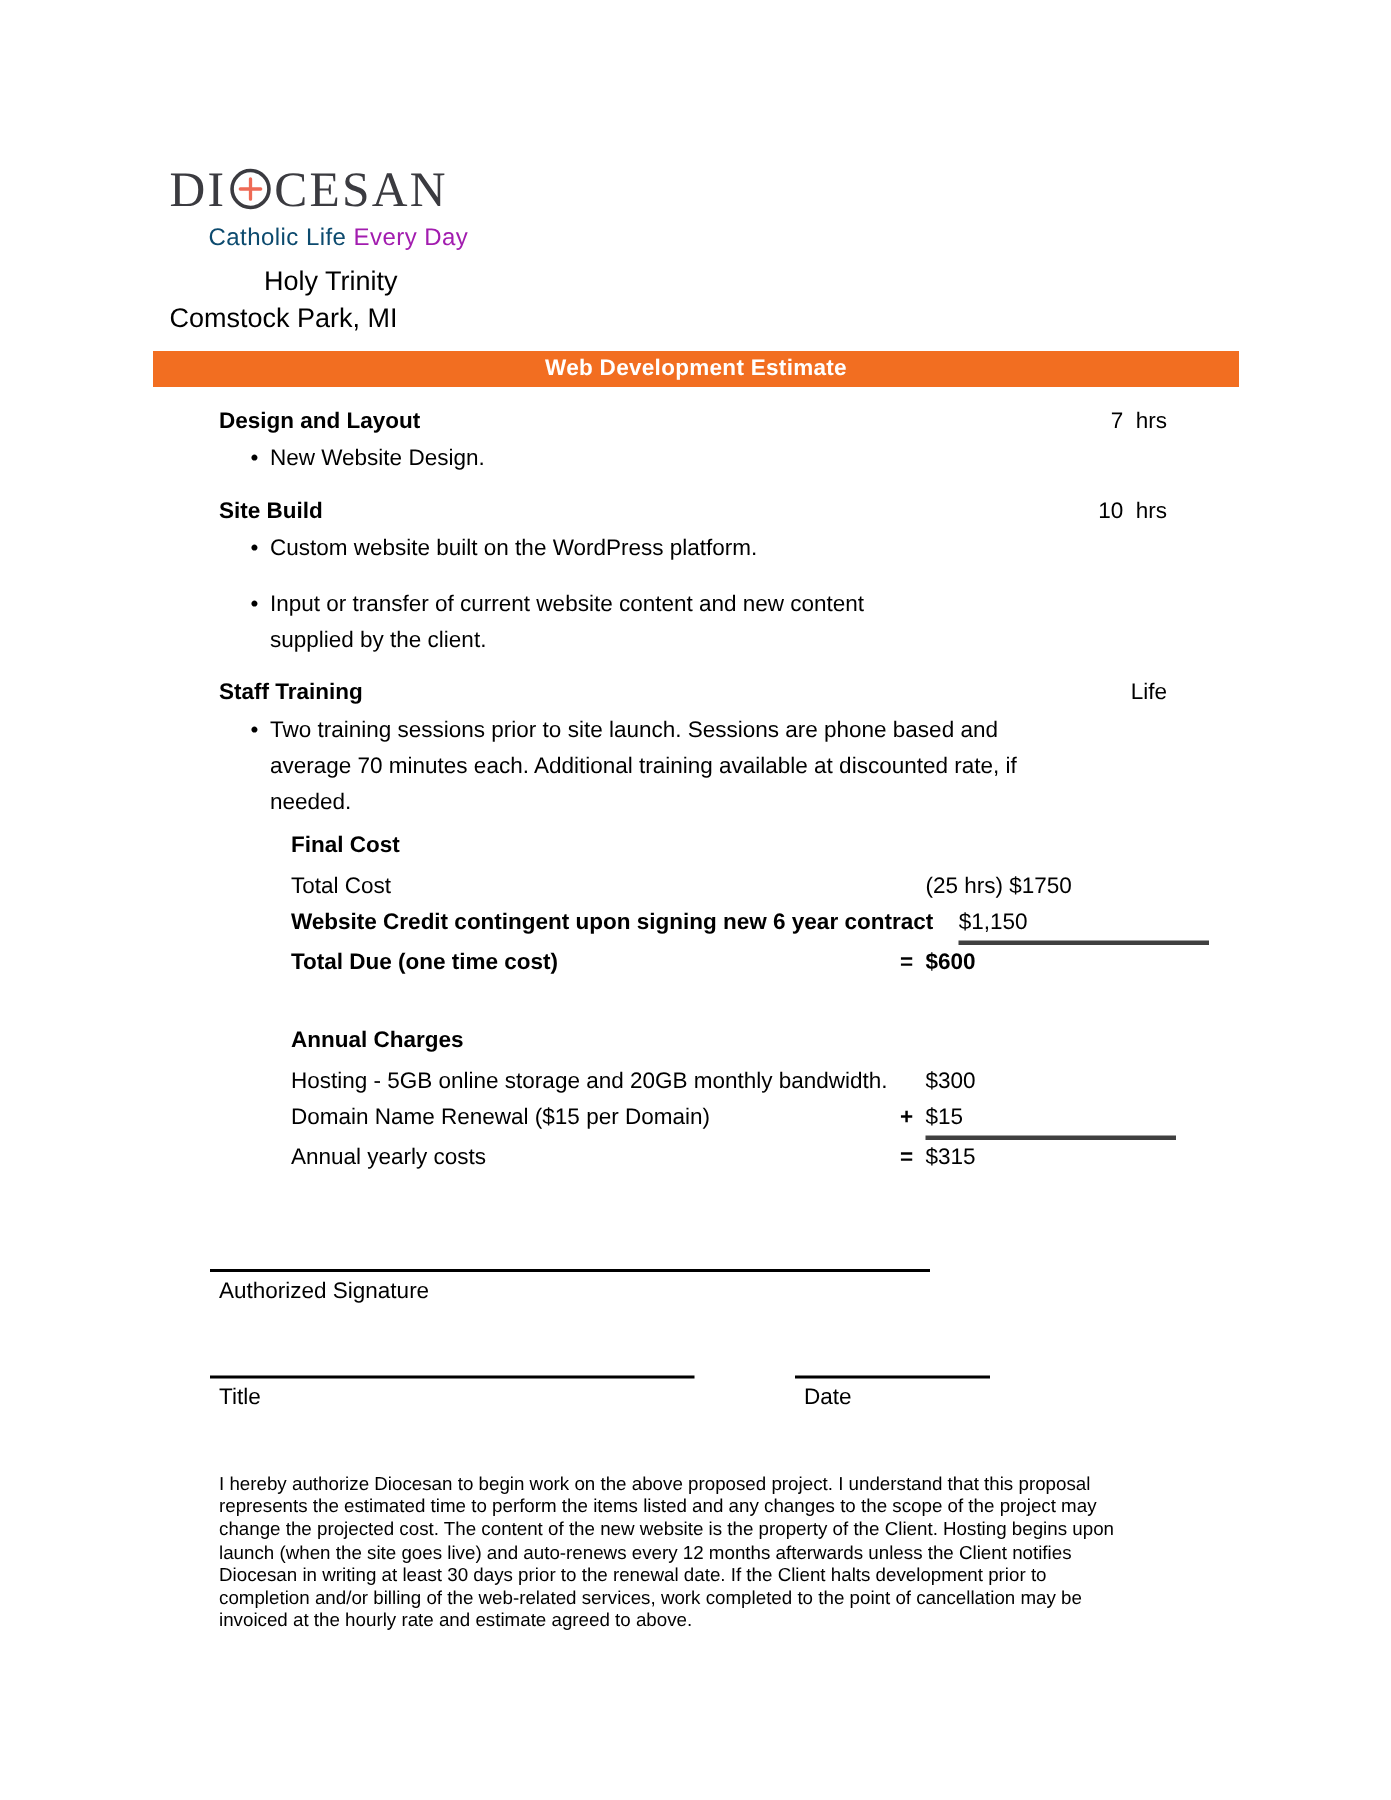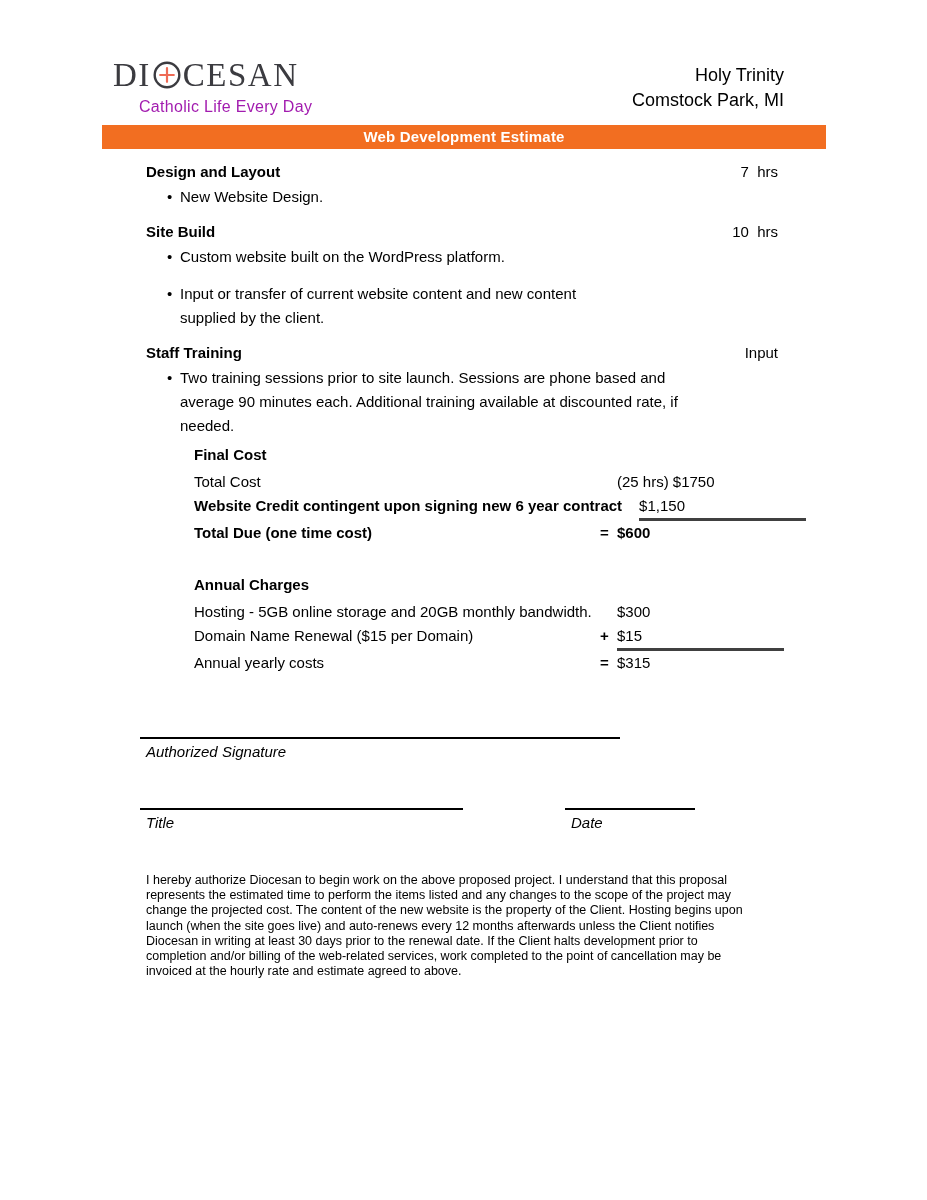--- a/index.html
+++ b/index.html
@@ -7,33 +7,34 @@
   .page {
     position:relative; width:927px; height:1200px; margin:0 auto;
     background:#ffffff; color:#000;
     font-family:"Liberation Sans","DejaVu Sans",sans-serif;
     overflow:hidden;
   }
 
   
   .header {
     display:flex; justify-content:space-between; align-items:flex-start;
-    padding:56px 143px 0 113px;
+    padding:108px 143px 0 113px;
+    flex-direction:column;
   }
   .logo-word {
     font-family:"Liberation Serif","DejaVu Serif",serif;
     font-size:33px; line-height:38px; letter-spacing:1.5px; color:#3B3B40;
     white-space:nowrap;
   }
   .logo-word svg { vertical-align:-3px; margin:0 2px; }
   .logo-tagline {
     font-size:16px; line-height:19px; margin-top:3px; padding-left:26px;
     letter-spacing:0.3px; white-space:nowrap;
   }
-  .tag-gray { color:#a21caf;text-align:right; }
+  .tag-gray { color:#0c4a6e;text-align:right; }
   .tag-orange { color:#a21caf; }
   .client { text-align:right; font-size:18px; line-height:25px; padding-top:7px; }
 
   
   .banner {
     margin:9px 101px 0 102px; height:24px; line-height:24px;
     background:#F26E21; color:#fff; text-align:center;
     font-size:15px; font-weight:700; letter-spacing:0.2px;
   }
 
@@ -53,27 +54,27 @@
   .cost-block.annual { margin-top:30px; }
   .cost-title { font-weight:700; line-height:20px; margin-bottom:5px; }
   .cost-row { display:flex; line-height:24px; }
   .cl { flex:1; white-space:nowrap; }
   .cop { width:17px; flex:none; font-weight:700; }
   .cv { width:167px; flex:none; text-align:left; white-space:pre; }
   .b { font-weight:700; }
   .ul { border-bottom:3px solid #404040; }
 
   
-  .sig-area { margin-top:62px;font-style:italic; }
+  .sig-area { margin-top:62px; }
   .sig-line { border-top:2px solid #000; }
   .sig-label { font-size:15px; line-height:20px; padding:3px 0 0 6px; }
   .sig-first { width:480px; margin-left:-6px; }
   .sig-row2 { display:flex; margin-top:46px; }
   .sig-title-block { width:323px; margin-left:-6px; }
-  .sig-date-block { width:130px; margin-left:102px; }
+  .sig-date-block { width:130px; margin-left:67px; }
 
   
   .legal {
     margin-top:40px; width:638px;
     font-size:12.5px; line-height:15.2px; white-space:pre-line;
   }
 </style>
 </head>
 <body>
 
@@ -125,26 +126,26 @@
       <div class="bullet">
           <span class="dot">•</span>
           <span class="btxt">Input or transfer of current website content and new content
 supplied by the client.</span>
         </div>
     </div>
 
     <div class="sec">
       <div class="sec-head">
         <span class="sec-title">Staff Training</span>
-        <span class="sec-value">Input</span>
+        <span class="sec-value">Life</span>
       </div>
       <div class="bullet">
           <span class="dot">•</span>
           <span class="btxt">Two training sessions prior to site launch. Sessions are phone based and
-average 90 minutes each. Additional training available at discounted rate, if
+average 70 minutes each. Additional training available at discounted rate, if
 needed.</span>
         </div>
     </div>
 
     <div class="cost-block final">
       <div class="cost-title">Final Cost</div>
       <div class="cost-row">
         <span class="cl">Total Cost</span>
         <span class="cop"></span>
         <span class="cv">(25 hrs) $1750</span>

